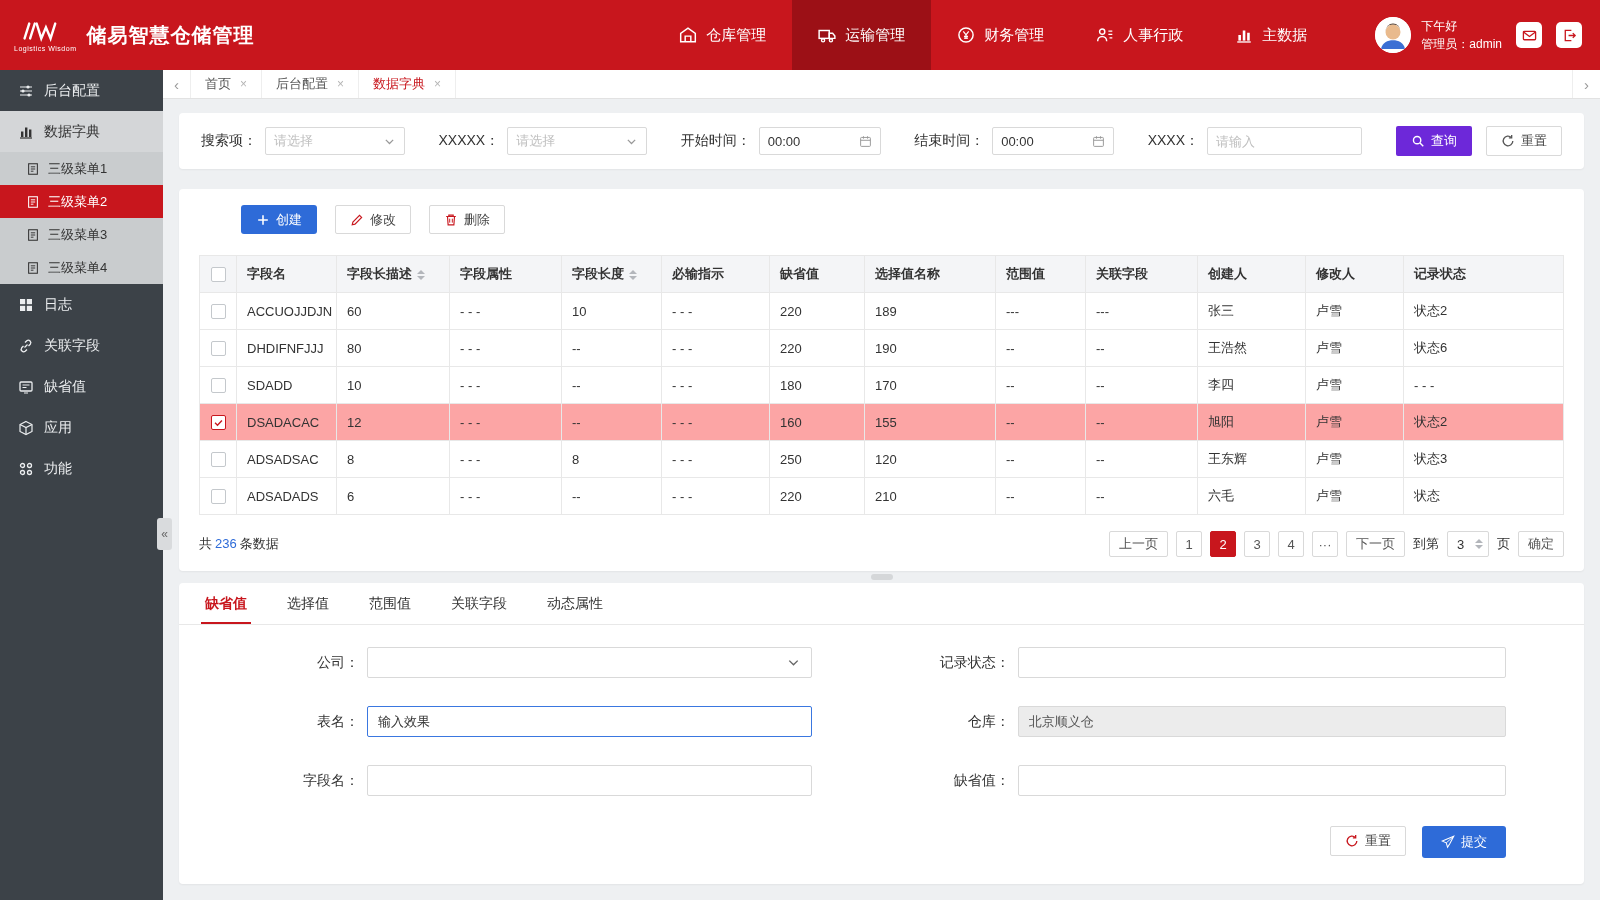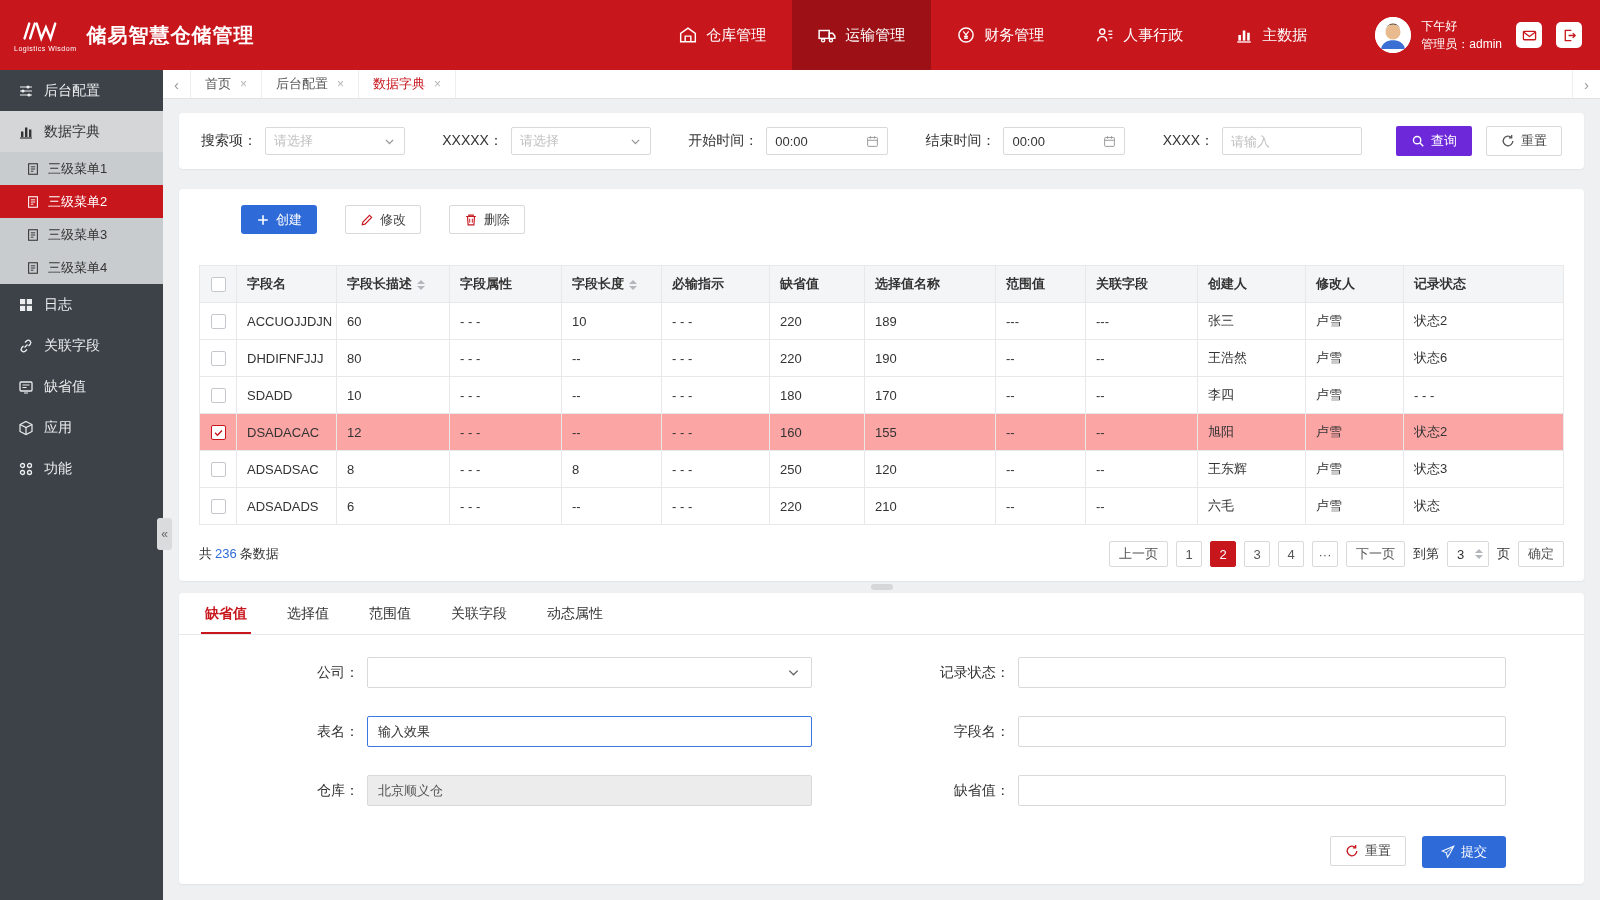--- a/index.html
+++ b/index.html
@@ -53,36 +53,36 @@
   
   .search-card { height:56px; display:flex; align-items:center; padding:0 22px; flex:none; }
   .search-fields { flex:1; display:flex; align-items:center; justify-content:space-between; margin-right:34px; }
   .sfield { display:flex; align-items:center; gap:8px; }
   .slabel { font-size:14px; color:#333; white-space:nowrap; }
   .sel { width:140px; height:28px; border:1px solid #d9d9d9; border-radius:2px; background:#fff; display:flex; align-items:center; justify-content:space-between; padding:0 8px; font-size:13px; cursor:pointer; }
   .sel .ph { color:#bfbfbf; }
   .sel .val { color:#333; }
   .sel .chev { color:#999; width:13px; height:13px; }
   .sel.timebox { width:122px; }
-  input.txt { width:140px; height:28px; border:1px solid #d9d9d9; border-radius:2px; padding:0 8px; font-size:13px; color:#333; outline:none; }
+  input.txt { width:155px; height:28px; border:1px solid #d9d9d9; border-radius:2px; padding:0 8px; font-size:13px; color:#333; outline:none; }
   input::placeholder { color:#bfbfbf; }
   .search-actions { display:flex; gap:14px; flex:none; }
 
   
   .btn { display:inline-flex; align-items:center; gap:6px; height:30px; padding:0 14px; border-radius:2px; font-size:13px; cursor:pointer; border:1px solid transparent; background:none; font-family:inherit; }
   .btn .icon { width:14px; height:14px; }
   .btn-red { background:#6d28d9; color:#fff; }
   .btn-blue { background:#2e6bd8; color:#fff; border-radius:3px; }
   .btn-plain { background:#fff; border-color:#d9d9d9; color:#444; }
   .btn-plain .icon { color:#c8161d; }
   .btn-plain .icon.ic-dark { color:#555; }
 
   
   .table-card { margin-top:20px; padding:16px 20px 14px; flex:none; }
-  .toolbar { display:flex; gap:28px; margin-bottom:31px;padding-left:42px; }
+  .toolbar { display:flex; gap:18px; margin-bottom:21px;padding-left:42px; }
   .toolbar .btn { height:29px; }
   table.grid { width:100%; border-collapse:collapse; table-layout:fixed; font-size:13px; color:#333; }
   .grid th,.grid td { border:1px solid #e8e8e8; height:37px; padding:0 10px; text-align:left; overflow:hidden; white-space:nowrap; }
   .grid thead th { background:#f4f5f7; font-weight:bold; font-size:13px; }
   .cb-cell { text-align:center !important; padding:0 !important; }
   .cb { width:15px; height:15px; border:1px solid #c4c8cc; border-radius:2px; background:#fff; display:inline-flex; align-items:center; justify-content:center; vertical-align:middle; cursor:pointer; }
   .cb.checked { border-color:#c8161d; color:#c8161d; }
   .cb svg { width:11px; height:11px; }
   tr.selected td { background:#fca5a5; }
   .sort { display:inline-flex; flex-direction:column; margin-left:5px; gap:2px; vertical-align:middle; }
@@ -663,27 +663,27 @@
             <div class="frow">
               <span class="flabel">记录状态：</span>
               <input class="fin" style="">
             </div>
 
             <div class="frow">
               <span class="flabel">表名：</span>
               <input class="fin focused" value="输入效果" style="">
             </div>
             <div class="frow">
+              <span class="flabel">仓库：</span>
+              <input class="fin disabled" disabled="" value="北京顺义仓" style="">
+            </div>
+
+            <div class="frow">
               <span class="flabel">字段名：</span>
               <input class="fin" style="">
-            </div>
-
-            <div class="frow">
-              <span class="flabel">仓库：</span>
-              <input class="fin disabled" disabled="" value="北京顺义仓" style="">
             </div>
             <div class="frow">
               <span class="flabel">缺省值：</span>
               <input class="fin" style="">
             </div>
           </div>
 
           <div class="form-actions">
             <button class="btn btn-plain">
               <span class="icon">

